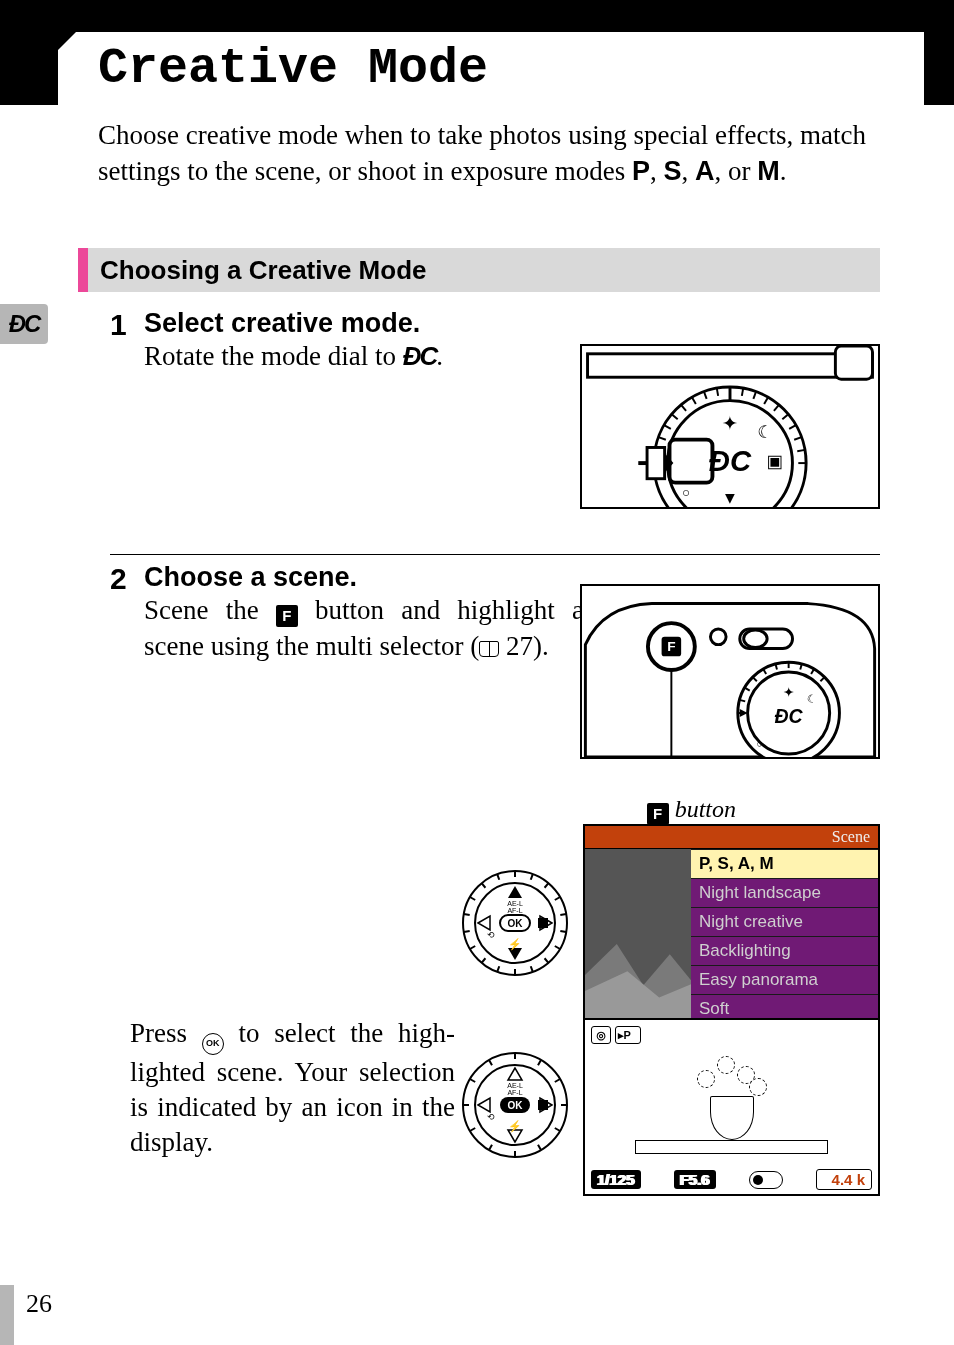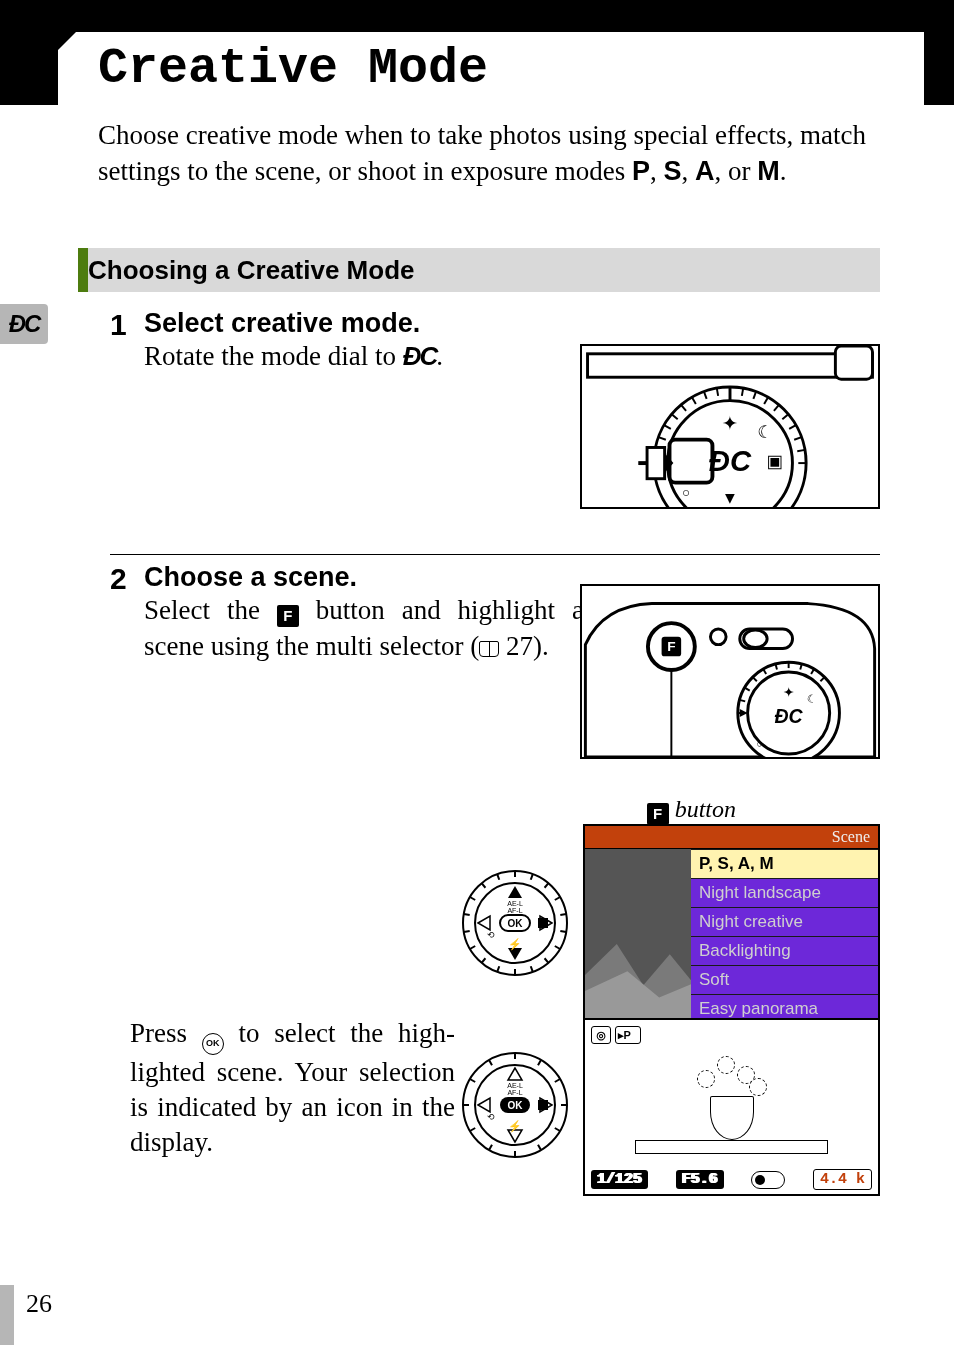--- a/index.html
+++ b/index.html
@@ -61,22 +61,23 @@
     font-size: 27px;
     line-height: 1.32;
   }
   .intro .mode { font-family: Arial, sans-serif; font-weight: 700; }
   .section-head {
     position: absolute;
     top: 248px;
     left: 78px; right: 74px;
     height: 44px;
     background: #d9d9d9;
-    border-left: 10px solid #4d7c0f;
+    border-left: 10px solid #ec4899;
     display: flex; align-items: center;
+    padding-left: 12px;
     font-family: Arial, sans-serif;
     font-weight: 800;
     font-size: 26px;
   }
   .side-tab {
     position: absolute;
     left: 0; top: 304px;
     width: 48px; height: 40px;
     background: #b6b6b6;
     border-top-right-radius: 4px;
@@ -188,21 +189,21 @@
     border: 2px solid #000;
   }
   #scene-menu .photo {
     width: 106px;
     background: #555;
     height: 188px;
     position: relative;
   }
   #scene-menu .list {
     flex: 1;
-    background: #6d28d9;
+    background: #701a75;
     color: #cfcfcf;
     font-family: Arial, sans-serif;
     font-size: 17px;
   }
   #scene-menu .row { display: flex; }
   #scene-menu .title-bar {
     background: #c2410c;
     color: #eee;
     text-align: right;
     padding: 2px 8px;
@@ -262,21 +263,21 @@
     top: 30px; left: 50px; right: 50px; bottom: 40px;
   }
   .table-top { position:absolute; bottom:0; left:0; right:0; height:14px; border:1.5px solid #000; }
   .vase { position:absolute; bottom:14px; left:50%; transform:translateX(-50%); width:44px; height:44px; border:1.5px solid #000; border-radius: 2px 2px 22px 22px / 2px 2px 28px 28px; }
   .flowers { position:absolute; bottom:58px; left:50%; transform:translateX(-50%); width:70px; height:40px; }
   .flower { position:absolute; width:18px; height:18px; border:1.5px dashed #000; border-radius:50%; background:#fff; }
   #lcd .bottom-row {
     position:absolute;
     bottom:4px; left:6px; right:6px;
     display:flex; justify-content:space-between; align-items:center;
-    font-family: Liberation Mono, monospace;
+    font-family: Liberation Sans, sans-serif;
     font-size: 15px;
   }
   .pill {
     background:#000; color:#fff;
     border-radius: 3px;
     padding: 1px 6px;
     font-weight:700;
     text-shadow: 1px 0 #fff, -1px 0 #fff;
   }
   .pill.outline {
@@ -396,21 +397,21 @@
   </svg>
 </div>
 
 <div class="step-rule" id="rule1"></div>
 
 <div class="step" id="step2">
   <div class="num">2</div>
   <div class="body">
     <div class="head">Choose a scene.</div>
     <div class="text justify">
-      <span>Select the </span><span class="f-square">F</span><span> button and highlight a scene using the multi selector (</span><span class="book-ref"></span><span> 27).</span>
+      <span>Scene the </span><span class="f-square">F</span><span> button and highlight a scene using the multi selector (</span><span class="book-ref"></span><span> 27).</span>
     </div>
   </div>
 </div>
 
 <div class="illus" id="ill-cam">
   <svg class="cam-svg" viewBox="0 0 300 175">
     <path d="M2 60 Q 20 20 70 18 L 230 18 Q 296 22 298 64 L 298 175 L 2 175 Z" fill="#fff" stroke="#000" stroke-width="3"></path>
 
     <circle cx="90" cy="62" r="24" fill="#fff" stroke="#000" stroke-width="4"></circle>
     <rect x="80" y="52" width="20" height="20" rx="3" fill="#000"></rect>
@@ -496,22 +497,22 @@
   <div class="row">
     <div class="photo">
       <div class="hill1"></div>
       <div class="hill2"></div>
     </div>
     <div class="list">
       <div class="item sel">P, S, A, M</div>
       <div class="item">Night landscape</div>
       <div class="item">Night creative</div>
       <div class="item">Backlighting</div>
+      <div class="item">Easy panorama</div>
       <div class="item">Soft</div>
-      <div class="item">Easy panorama</div>
       <div class="item last">Miniature effect</div>
     </div>
   </div>
 </div>
 
 <div id="press-block">
   <span>Press </span><span class="ok-circ">OK</span><span> to select the high­lighted scene. Your selection is indicated by an icon in the display.</span>
 </div>
 
 <div id="ms-2">

